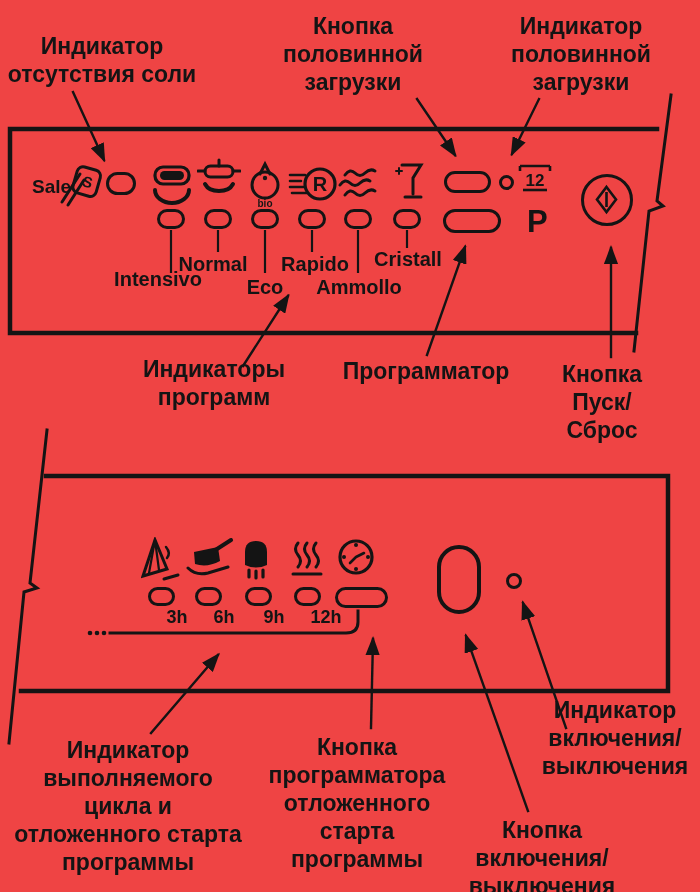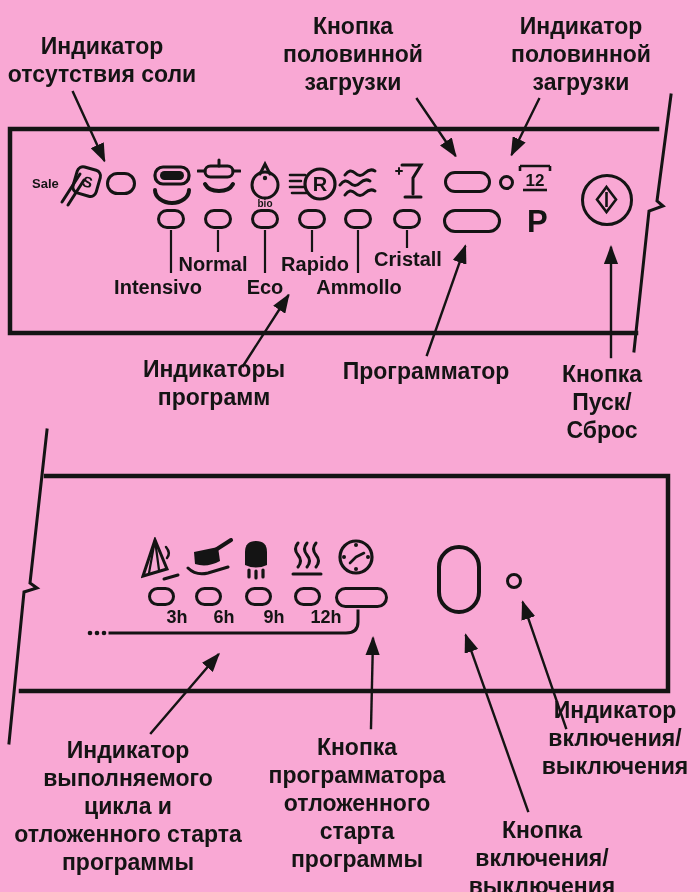--- a/index.html
+++ b/index.html
@@ -1,18 +1,18 @@
 <!DOCTYPE html>
 <html><head>
 <meta charset="utf-8">
 <style>
   html,body{margin:0;padding:0;background:#e8e8e6;}
   .stage{
     position:relative;width:700px;height:892px;margin:0 auto;
-    background:#f9a8d4;color:#141414;
+    background:#ef4444;color:#141414;
     font-family:"Liberation Sans",sans-serif;overflow:hidden;
   }
   .stage *{box-sizing:border-box;}
   svg{display:block;}
   #art{position:absolute;left:0;top:0;z-index:1;}
   .callout{
     position:absolute;z-index:3;transform:translateX(-50%);
     font-weight:bold;font-size:23px;line-height:28px;
     text-align:center;white-space:pre-line;color:#141414;
   }
@@ -97,21 +97,21 @@
 программатора
 отложенного
 старта
 программы</div>
   <div class="callout" style="left:615px;top:696px;">Индикатор
 включения/
 выключения</div>
   <div class="callout" style="left:542px;top:816px;">Кнопка включения/
 выключения</div>
 
-  <div class="txt" style="left:32px;top:176px;font-size:13px;">Sale</div>
+  <div class="txt" style="left:32px;top:176px;font-size:19px;">Sale</div>
 
   <div class="icon" style="left:56px;top:158px;">
     <svg width="50" height="52" viewBox="0 0 50 52">
       <g stroke="#141414" fill="none" stroke-linecap="round">
         <path d="M6,44 L24,16 M12,47 L28,22" stroke-width="3"></path>
         <g transform="rotate(16 30 26)">
           <rect x="18" y="10" width="24" height="27" rx="6" stroke-width="3"></rect>
         </g>
       </g>
       <text x="31" y="29" transform="rotate(16 30 26)" font-size="15" font-weight="bold" text-anchor="middle" fill="#141414">S</text>
@@ -198,21 +198,21 @@
   <div class="oval round" style="left:581px;top:174px;width:52px;height:52px;border-width:3.5px;">
     <svg width="45" height="45" viewBox="0 0 45 45">
       <path d="M22.5,10 L32,22.5 L22.5,35 L13,22.5 Z" stroke="#141414" stroke-width="2.6" fill="none"></path>
       <path d="M22.5,15 V30" stroke="#141414" stroke-width="2.6"></path>
     </svg>
   </div>
 
   <div class="prog-label" style="left:213px;top:253px;">Normal</div>
   <div class="prog-label" style="left:315px;top:253px;">Rapido</div>
   <div class="prog-label" style="left:408px;top:248px;">Cristall</div>
-  <div class="prog-label" style="left:158px;top:276px;">Intensivo</div>
+  <div class="prog-label" style="left:158px;top:268px;">Intensivo</div>
   <div class="prog-label" style="left:265px;top:276px;">Eco</div>
   <div class="prog-label" style="left:359px;top:276px;">Ammollo</div>
 
   <div class="icon" style="left:141px;top:537px;">
     <svg width="40" height="46" viewBox="0 0 40 46">
       <g stroke="#141414" fill="none" stroke-linecap="round">
         <path d="M14,3 L2,39 L26,32 Z" stroke-width="3"></path>
         <path d="M14,3 L8,36 M14,3 L18,33" stroke-width="2.2"></path>
         <path d="M25,10 q5,6 1,11" stroke-width="2.5"></path>
         <path d="M23,42 L37,38" stroke-width="3"></path>

